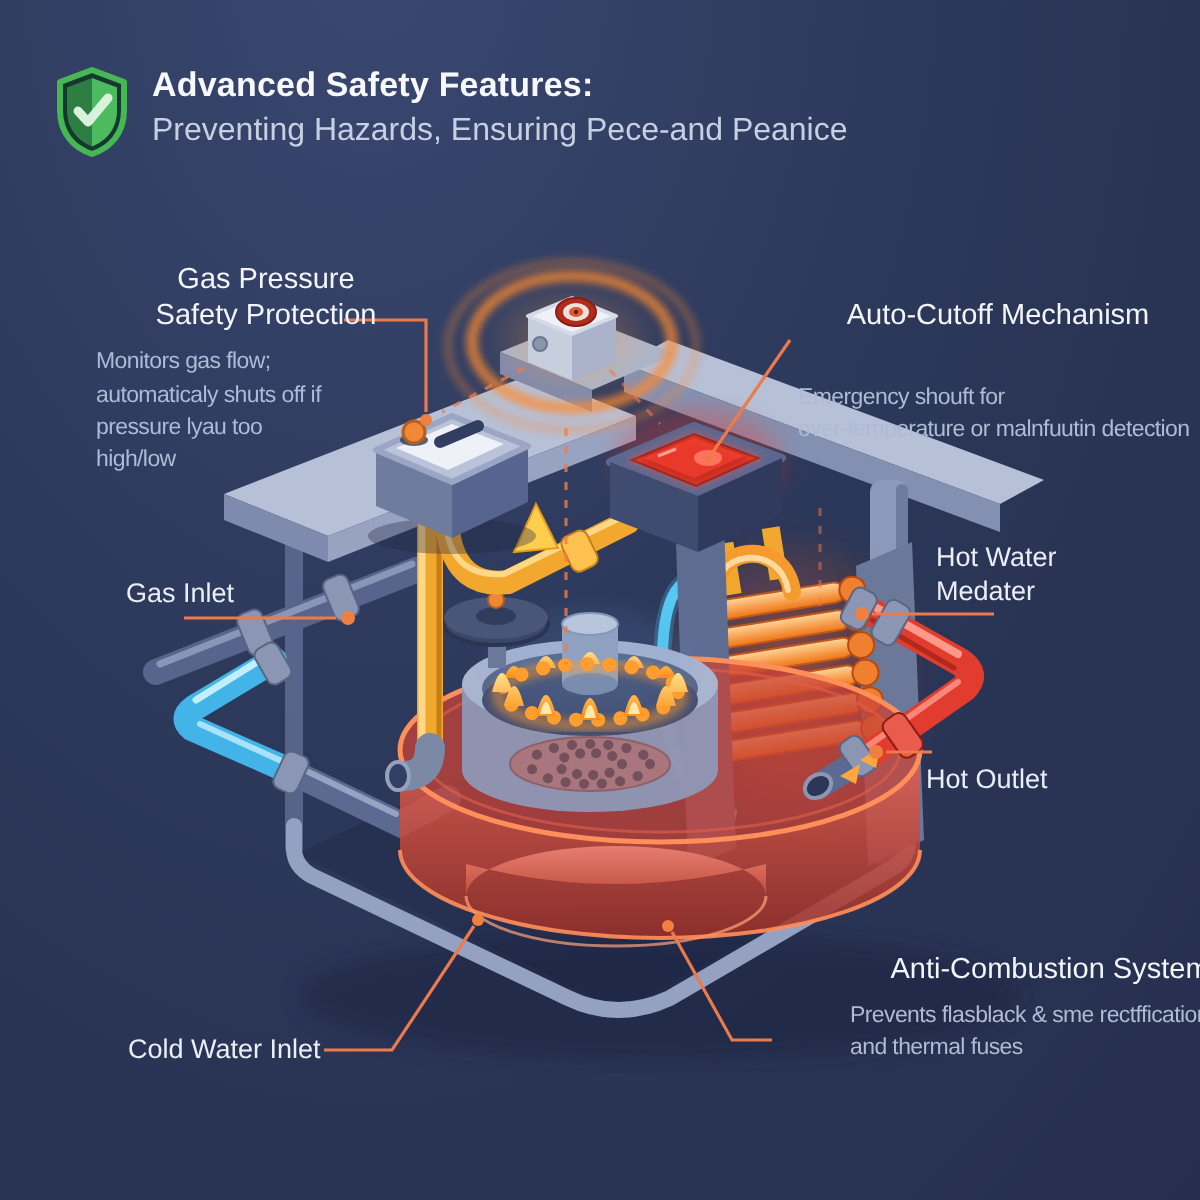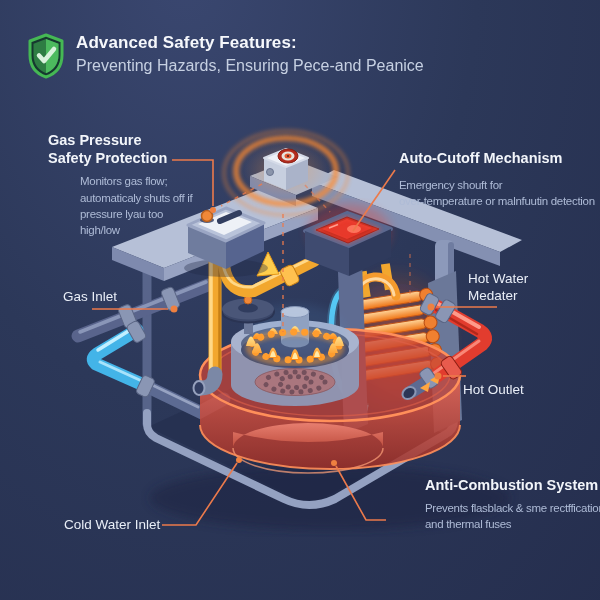--- a/index.html
+++ b/index.html
@@ -7,21 +7,21 @@
     position:relative;width:600px;height:600px;overflow:hidden;
     font-family:"Liberation Sans",sans-serif;
     background:radial-gradient(ellipse at 30% -5%, #3a4770 0%, #2c3859 48%, #252e4e 100%);
     padding-left:16px;
   }
   .art{position:absolute;left:0;top:0;width:600px;height:600px;}
   .abs{position:absolute;}
   .pre{white-space:pre-line;}
   .hdr-title{font-size:17px;font-weight:bold;color:#f6f8fc;letter-spacing:.1px;}
   .hdr-sub{font-size:16px;color:#c6d0e2;}
-  .co-title{font-size:14.5px;font-weight:bold;color:#f2f5fa;line-height:1.22;}
+  .co-title{font-size:14.5px;font-weight:normal;color:#f2f5fa;line-height:1.22;text-align:center;}
   .co-desc{font-size:11.5px;color:#aebbd6;line-height:1.42;letter-spacing:-.3px;}
   .lbl{font-size:13.5px;color:#e9eef7;line-height:1.25;}
 </style>
 </head>
 <body>
 
 <div class="stage">
 
 <svg class="art" viewBox="0 0 600 600" aria-hidden="true">
   <defs>
@@ -256,29 +256,29 @@
   </svg>
   <div>
     <div class="hdr-title">Advanced Safety Features:</div>
     <div class="hdr-sub" style="margin-top:4px;">Preventing Hazards, Ensuring Pece-and Peanice</div>
   </div>
 </div>
 
 <div class="abs" style="left:48px;top:132px;width:170px;">
   <div class="co-title pre">Gas Pressure
 Safety Protection</div>
-  <div class="co-desc pre" style="margin-top:6px;margin-left:32px;">Monitors gas flow;
+  <div class="co-desc pre" style="margin-top:6px;">Monitors gas flow;
 automaticaly shuts off if
 pressure lyau too
 high/low</div>
 </div>
 
 <div class="abs" style="left:399px;top:150px;width:200px;">
   <div class="co-title">Auto-Cutoff Mechanism</div>
-  <div class="co-desc pre" style="margin-top:9px;">Emergency shouft for
+  <div class="co-desc pre" style="margin-top:23px;">Emergency shouft for
 over-temperature or malnfuutin detection</div>
 </div>
 
 <div class="abs lbl" style="left:63px;top:289px;">Gas Inlet</div>
 <div class="abs lbl pre" style="left:468px;top:271px;">Hot Water
 Medater</div>
 <div class="abs lbl" style="left:463px;top:382px;">Hot Outlet</div>
 <div class="abs lbl" style="left:64px;top:517px;">Cold Water Inlet</div>
 
 <div class="abs" style="left:393px;top:477px;width:200px;margin-left:32px;">

